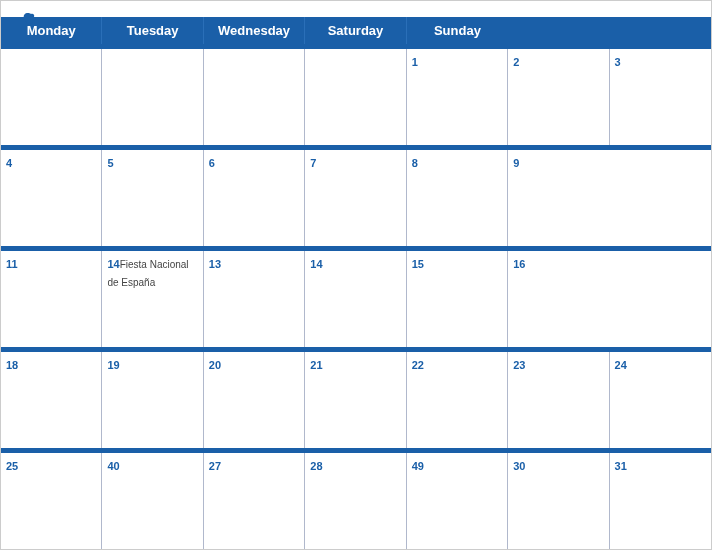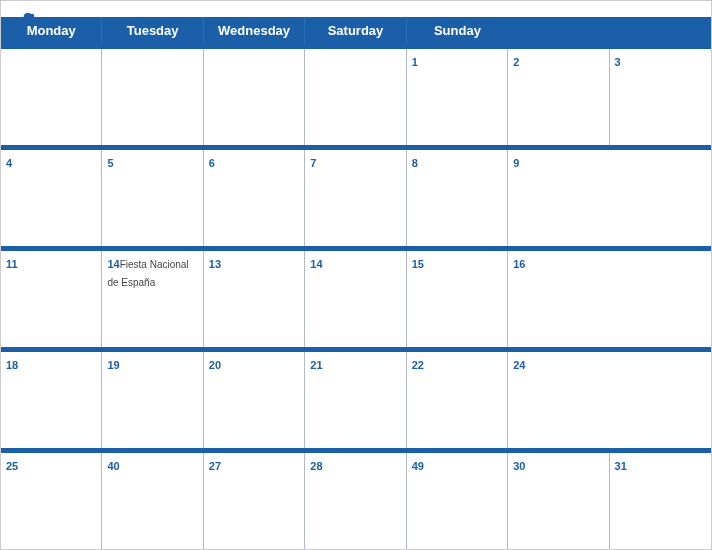--- a/index.html
+++ b/index.html
@@ -183,20 +183,21 @@
         </div>
       </div>
       <div class="week-row-wrapper">
         <div class="week-stripe"></div>
         <div class="week-cells">
           <div class="cell"><span class="num">18</span></div>
           <div class="cell"><span class="num">19</span></div>
           <div class="cell"><span class="num">20</span></div>
           <div class="cell"><span class="num">21</span></div>
           <div class="cell"><span class="num">22</span></div>
+          <div class="cell"><span class="num">23</span></div>
           <div class="cell"><span class="num">24</span></div>
         </div>
       </div>
       <div class="week-row-wrapper">
         <div class="week-stripe"></div>
         <div class="week-cells">
           <div class="cell"><span class="num">25</span></div>
           <div class="cell"><span class="num">40</span></div>
           <div class="cell"><span class="num">27</span></div>
           <div class="cell"><span class="num">28</span></div>

